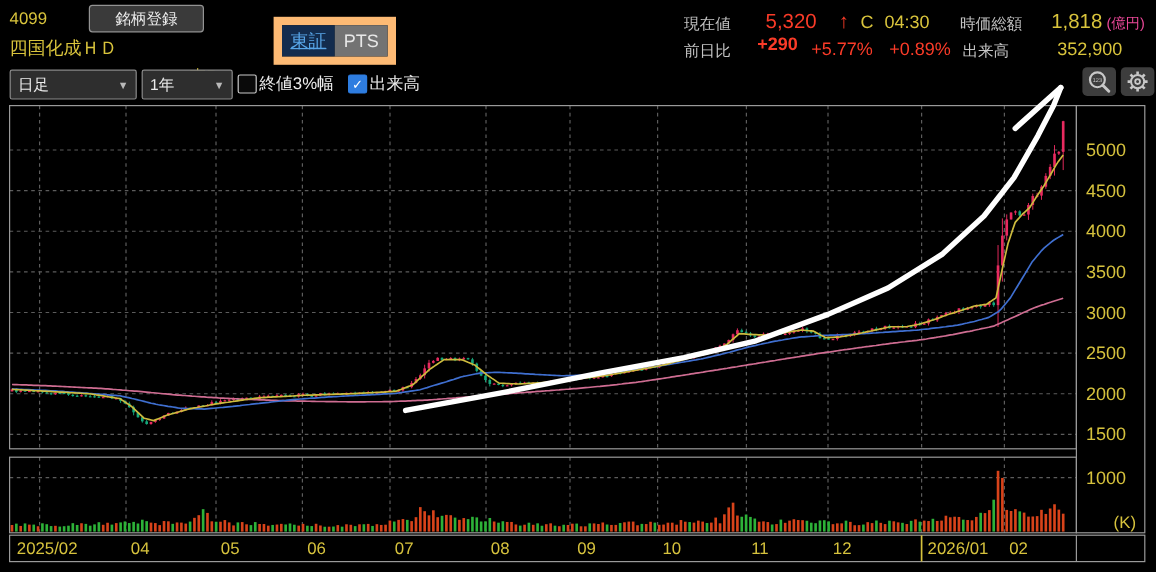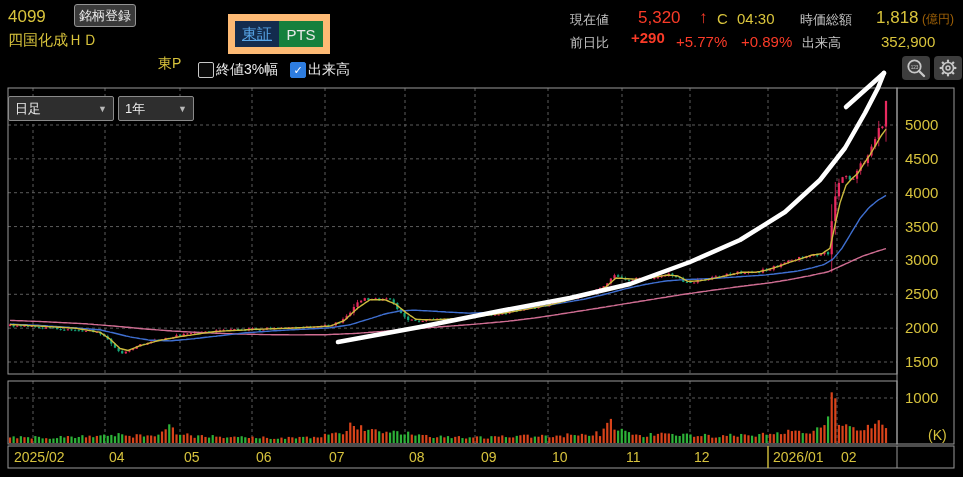--- a/index.html
+++ b/index.html
@@ -1,29 +1,29 @@
 <!DOCTYPE html>
 <html><head>
 <meta charset="utf-8">
 <style>
   html,body{margin:0;padding:0;background:#000;}
   body{width:963px;height:477px;position:relative;overflow:hidden;
        font-family:"Liberation Sans","DejaVu Sans",sans-serif;color:#ccc;}
   .abs{position:absolute;}
   .yellow{color:#d9c43c;}
   .red{color:#fa3b28;}
-  .gray{color:#a16207;}
+  .gray{color:#ec4899;}
   .btn{background:#3a3a3a;border:1px solid #939393;border-radius:3px;color:#ececec;
-       font-size:13px;padding:3px 4px;line-height:15px;}
+       font-size:13px;padding:3px 21px;line-height:15px;}
   .tabgroup{display:flex;border:7px solid #fdba74;}
   .tab{width:44px;height:26px;display:flex;align-items:center;justify-content:center;
-       font-size:15px;background:#15803d;color:#e8e8e8;}
+       font-size:15px;background:#737373;color:#e8e8e8;}
   .tab.active{background:#132c4e;color:#58a6e8;text-decoration:underline;}
   .select{background:#2e2e2e;border:1px solid #8a8a8a;color:#ececec;font-size:13px;
-          height:23px;display:flex;align-items:center;padding:0 6px;border-radius:2px;margin-top:38px;}
+          height:23px;display:flex;align-items:center;padding:0 6px;border-radius:2px;}
   .select .caret{margin-left:auto;color:#b9b9b9;font-size:9px;}
   .checkbox{width:14px;height:14px;border:1.5px solid #c9c9c9;background:#0a0a0a;
             display:flex;align-items:center;justify-content:center;border-radius:2px;
             font-size:11px;color:#fff;font-weight:bold;}
   .checkbox.checked{background:#2e7de0;border-color:#2e7de0;}
   .cblabel{font-size:14px;color:#ececec;}
   .iconbtn{width:28px;height:24px;background:#3d3d3d;border-radius:4px;
            display:flex;align-items:center;justify-content:center;}
   .q-label{font-size:13px;color:#c4c4c4;font-family:Liberation Mono, monospace;}
   .q-big{font-size:17px;}
@@ -838,21 +838,21 @@
       <text x="773" y="462" font-size="14" fill="#d6c23d">2026/01</text>
       <text x="841" y="462" font-size="14" fill="#d6c23d">02</text>
       <line x1="768" y1="446" x2="768" y2="468" stroke="#d6c23d" stroke-width="1.4"></line>
     </g>
     <g>
       <polyline points="338,342 420,327 500,311 570,298 630,284 690,262 740,240 785,212 820,180 845,148 865,113 878,88 884,73" fill="none" stroke="#ffffff" stroke-width="4.5" stroke-linecap="round" stroke-linejoin="round"></polyline>
       <line x1="846" y1="107" x2="884" y2="73" stroke="#ffffff" stroke-width="4.5" stroke-linecap="round"></line>
     </g>
   </svg>
 
-<div class="abs" style="left:8px;top:7px;font-size:17px;"><span class="yellow">4099</span></div>
+<div class="abs" style="left:8px;top:7px;font-size:14px;"><span class="yellow">4099</span></div>
 
 <button class="btn abs" style="left:74px;top:4px;">銘柄登録</button>
 
 <div class="abs yellow" style="left:158px;top:7px;font-size:14px;margin-top:48px;">東P</div>
 
 <div class="abs tabgroup" style="left:228px;top:14px;">
   <div class="tab active">東証</div>
   <div class="tab">PTS</div>
 </div>
 

